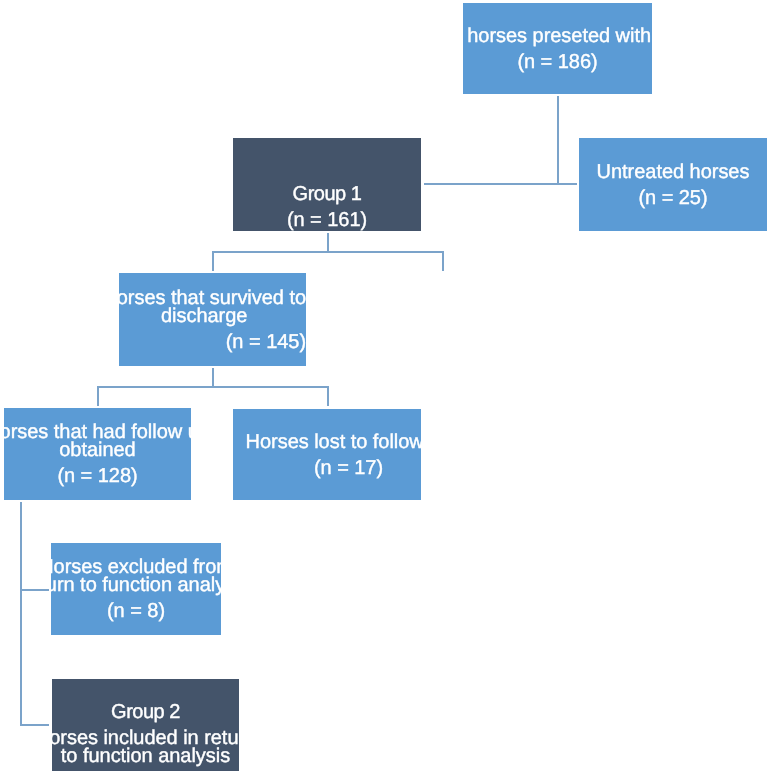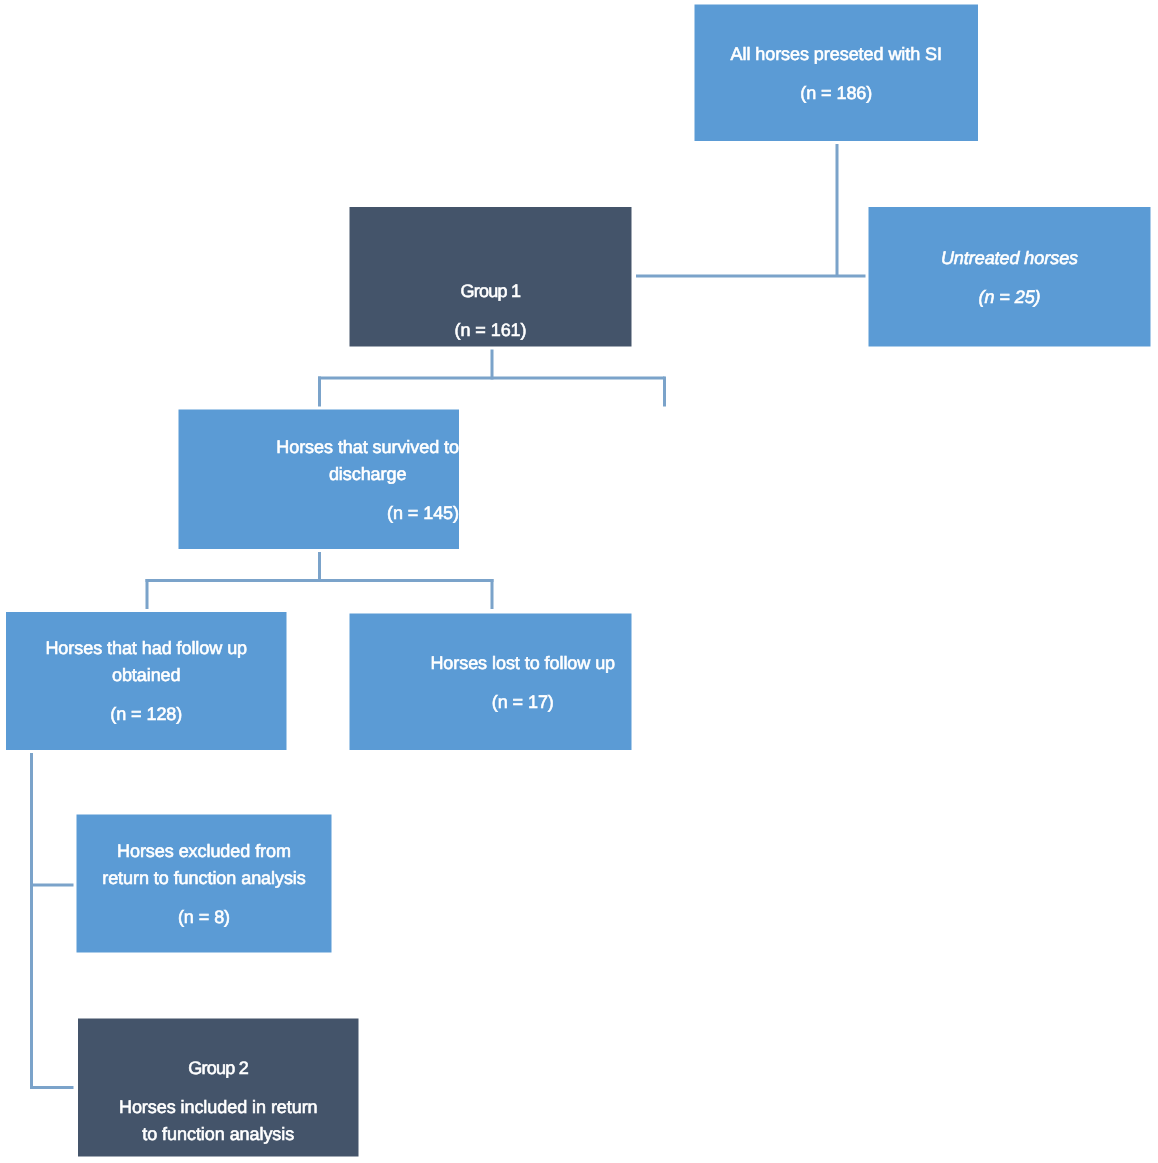--- a/index.html
+++ b/index.html
@@ -3,36 +3,36 @@
 <meta charset="utf-8">
 <style>
   html,body{margin:0;padding:0;}
   body{width:772px;height:775px;background:#ffffff;font-family:"Liberation Sans",sans-serif;overflow:hidden;
         -webkit-font-smoothing:antialiased;text-rendering:geometricPrecision;}
   #stage{position:relative;width:772px;height:775px;background:#ffffff;transform:translateZ(0);}
   .node{position:absolute;box-sizing:border-box;display:flex;flex-direction:column;
         align-items:center;justify-content:center;color:#ffffff;text-align:center;}
   .node.light{background:#5b9bd5;}
   .node.dark{background:#44546a;}
-  .para{display:block;margin:0;font-size:12px;line-height:18px;white-space:pre;font-weight:400;letter-spacing:-0.04px;-webkit-text-stroke:0.4px #ffffff;}
+  .para{display:block;margin:0;font-size:20px;line-height:18px;white-space:pre;font-weight:400;letter-spacing:-0.04px;-webkit-text-stroke:0.4px #ffffff;}
   .para + .para{margin-top:8px;}
   .para.title{font-weight:400;letter-spacing:-0.5px;margin-top:44px;}
   .conn{position:absolute;background:#7ba3ca;}
 </style>
 </head>
 <body>
 
 <div id="stage">
 
   <div class="node light" style="left:463px;top:3px;width:189px;height:91px;">
     <span class="para">All horses preseted with SI</span>
     <span class="para count">(n = 186)</span>
   </div>
 
-  <div class="node light" style="left:579px;top:138px;width:188px;height:93px;font-style:italic;">
+  <div class="node light" style="left:579px;top:138px;width:188px;height:93px;">
     <span class="para">Untreated horses</span>
     <span class="para count">(n = 25)</span>
   </div>
 
   <div class="node dark" style="left:233px;top:138px;width:188px;height:93px;">
     <span class="para title">Group 1</span>
     <span class="para count">(n = 161)</span>
   </div>
 
   <div class="node light" style="left:119px;top:273px;width:187px;height:93px;align-items:flex-end;">

